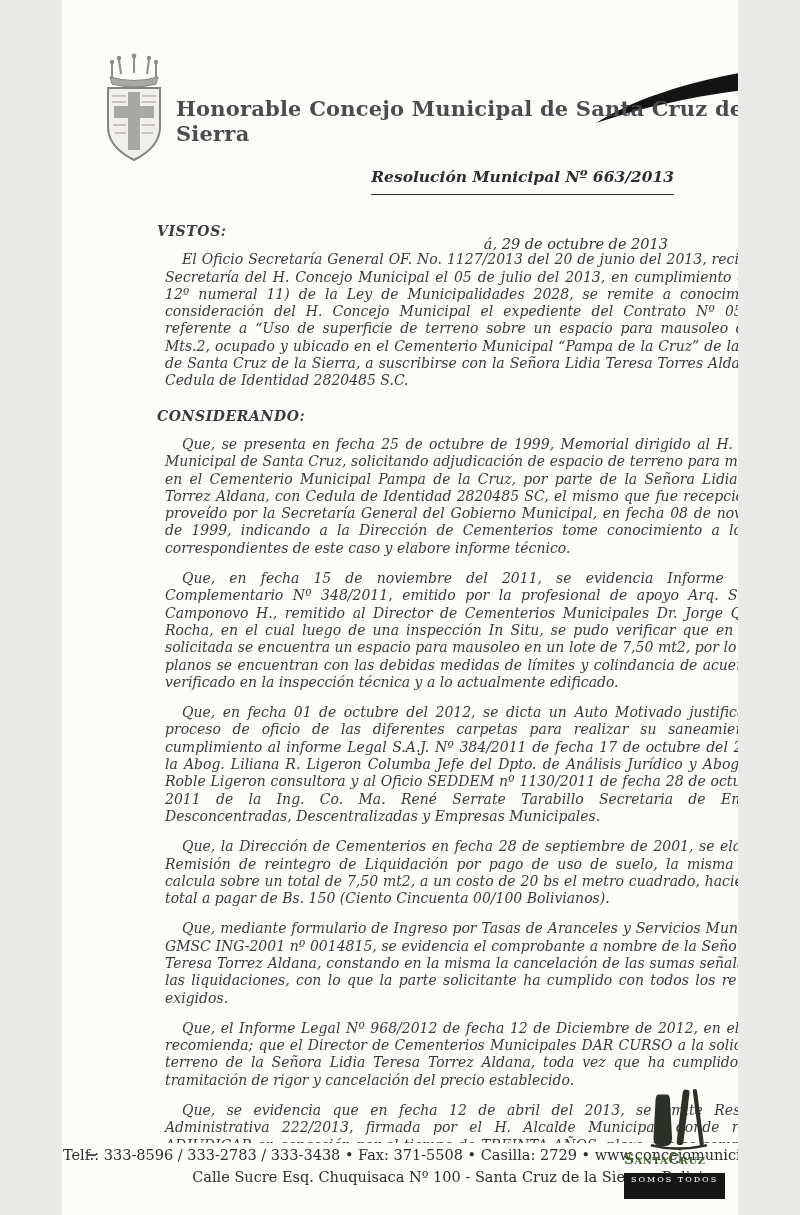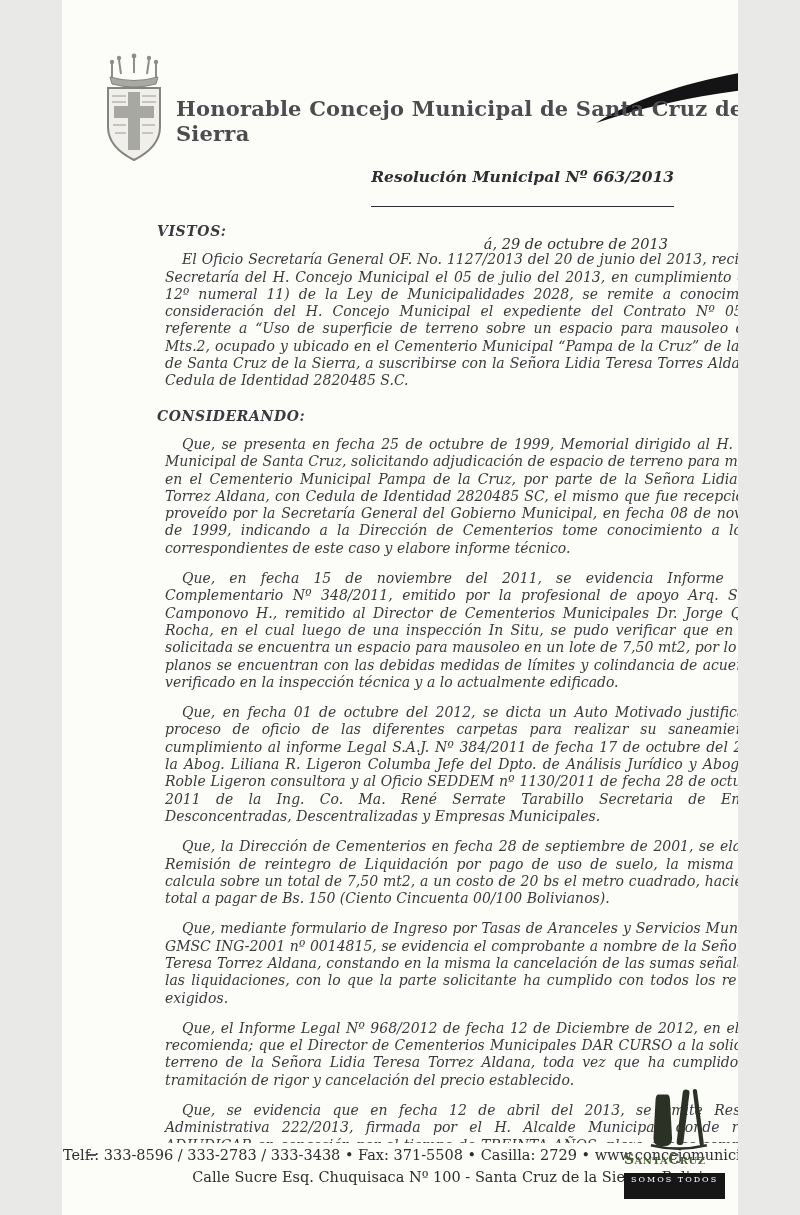--- a/index.html
+++ b/index.html
@@ -17,21 +17,21 @@
   .coat { position: absolute; left: 36px; top: 52px; width: 72px; height: 114px; }
   .page-title {
     position: absolute; left: 114px; top: 96px; width: 650px;
     font-size: 21px; font-weight: bold; color: #4c4c50;
     letter-spacing: 0.2px;
   }
   .swooshes { position: absolute; left: 0; top: 0; width: 800px; height: 1215px; pointer-events: none; }
   .res-line {
     position: absolute; top: 167px; right: 64px;
     font-style: italic; font-weight: bold; font-size: 15.5px; color: #2e2e32;
-    border-bottom: 1.5px solid #2e2e32; padding-bottom: 20px;
+    border-bottom: 1.5px solid #2e2e32; padding-bottom: 8px;
   }
   .date-line {
     position: absolute; top: 194px; right: 70px;
     font-style: italic; font-size: 14.5px; color: #333336; margin-top: 42px;
   }
   
   .doc-body {
     position: absolute; left: 95px; top: 211px; width: 643px; height: 932px;
     overflow: hidden;
     font-style: italic; font-size: 14px; line-height: 17.3px;

